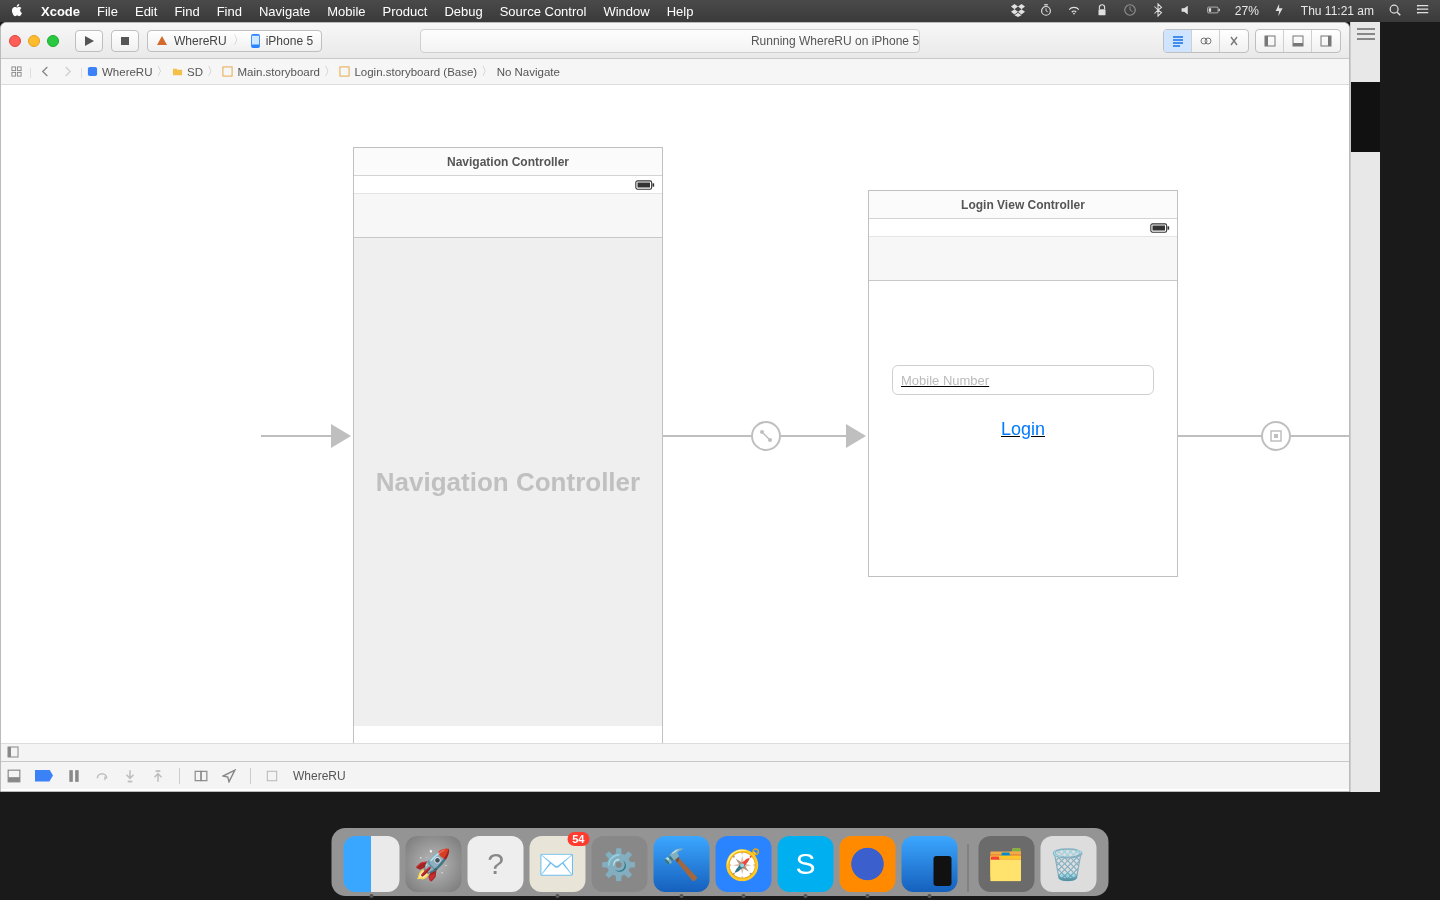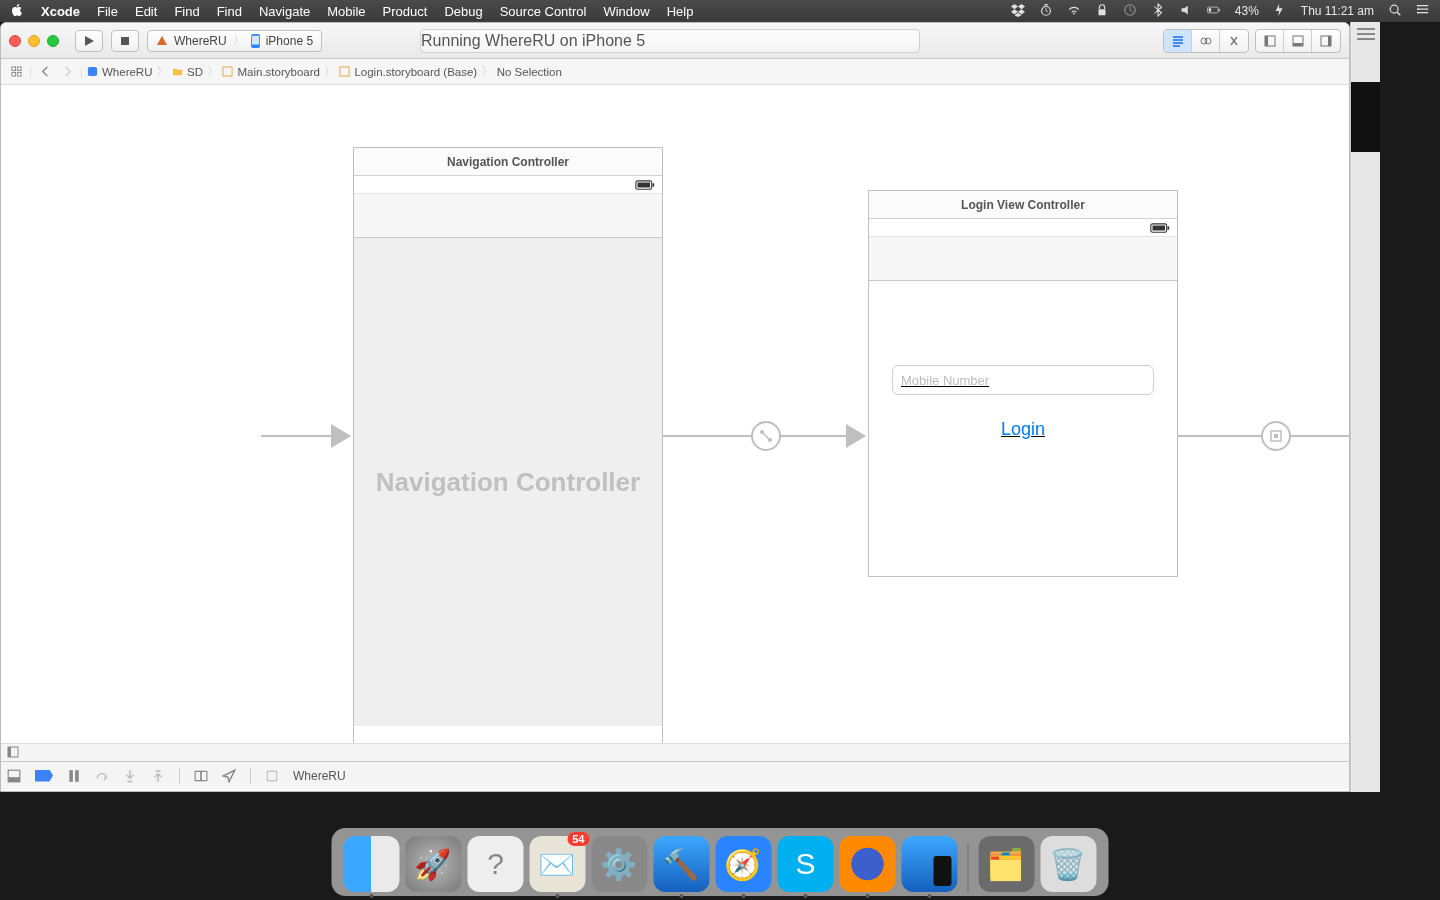--- a/index.html
+++ b/index.html
@@ -40,22 +40,22 @@
   width: 28px; height: 22px; border: 1px solid #bfbfbf; border-radius: 4px;
   background: linear-gradient(#fff,#f0f0f0); display: flex; align-items: center; justify-content: center;
 }
 .tool-btn svg { width: 12px; height: 12px; fill: #555; }
 .scheme-pill {
   height: 22px; border: 1px solid #bfbfbf; border-radius: 4px; background: linear-gradient(#fff,#f0f0f0);
   display: flex; align-items: center; font-size: 12px; color: #444; padding: 0 8px; gap: 6px;
 }
 .activity {
   flex: 0 0 500px; margin-left: 90px; height: 24px; border: 1px solid #d0d0d0; border-radius: 4px;
-  background: linear-gradient(#fdfdfd,#f3f3f3); display: flex; align-items: center; justify-content: flex-start;
-  font-size: 16px; color: #555;
+  background: linear-gradient(#fdfdfd,#f3f3f3); display: flex; align-items: center; justify-content: flex-end;
+  font-size: 12px; color: #555;
 }
 .toolbar-right { margin-left: auto; display: flex; gap: 6px; }
 .seg { display: flex; border: 1px solid #bfbfbf; border-radius: 4px; overflow: hidden; background: linear-gradient(#fff,#f0f0f0); }
 .seg .cell { width: 28px; height: 22px; display: flex; align-items: center; justify-content: center; border-right: 1px solid #cfcfcf; }
 .seg .cell:last-child { border-right: none; }
 .seg .cell svg { width: 12px; height: 12px; fill: #666; }
 .seg .cell.active { background: #cfe4ff; }
 .seg .cell.active svg { fill: #1870e8; }
 
 
@@ -218,21 +218,21 @@
           <path d="M8 1v14l4-4-4-3 4-3-4-4zm0 7L4 4m4 4l-4 4" stroke="#e0e0e0" fill="none" stroke-width="1.2"></path>
         </svg></span>
     <span class="mb-icon"><svg viewBox="0 0 16 16">
           <path d="M3 6v4h3l4 3V3L6 6z"></path>
         </svg></span>
     <span class="mb-icon"><svg viewBox="0 0 24 12">
           <rect x="1" y="1" width="18" height="10" rx="2" fill="none" stroke="#e0e0e0" stroke-width="1.2"></rect>
           <rect x="20" y="4" width="2" height="4" fill="#e0e0e0"></rect>
           <rect x="3" y="3" width="4" height="6" fill="#e0e0e0"></rect>
         </svg></span>
-    <span class="mb-text">43%</span>
+    <span class="mb-text">27%</span>
     <span class="mb-icon"><svg viewBox="0 0 16 16">
           <path d="M7 1L3 9h4l-1 6 5-9H7z"></path>
         </svg></span>
     <span class="mb-text">Thu 11:21 am</span>
     <span class="mb-icon"><svg viewBox="0 0 16 16">
           <circle cx="7" cy="7" r="4.5" fill="none" stroke="#e0e0e0" stroke-width="1.4"></circle>
           <path d="M10.5 10.5L14 14" stroke="#e0e0e0" stroke-width="1.6"></path>
         </svg></span>
     <span class="mb-icon"><svg viewBox="0 0 16 16">
           <path d="M2 3h12M2 7h12M2 11h12" stroke="#e0e0e0" stroke-width="1.5"></path>
@@ -361,21 +361,21 @@
       </span>
     <span class="sep">〉</span>
     <span class="crumb">
         <svg viewBox="0 0 12 12">
           <rect x="1" y="1" width="10" height="10" fill="none" stroke="#e8a33d"></rect>
         </svg>
         <span>Login.storyboard (Base)</span>
       </span>
     <span class="sep">〉</span>
     <span class="crumb">
-        <span>No Selection</span>
+        <span>No Navigate</span>
       </span>
   </div>
 
   <div class="canvas">
 
     <div class="arrow-line" style="left:260px; top:350px; width:70px;"></div>
     <div class="arrow-head" style="left:330px; top:339px;"></div>
 
     <div class="scene" style="left:352px; top:62px; width:310px; height:672px;">
       <div class="scene-title">Navigation Controller</div>

